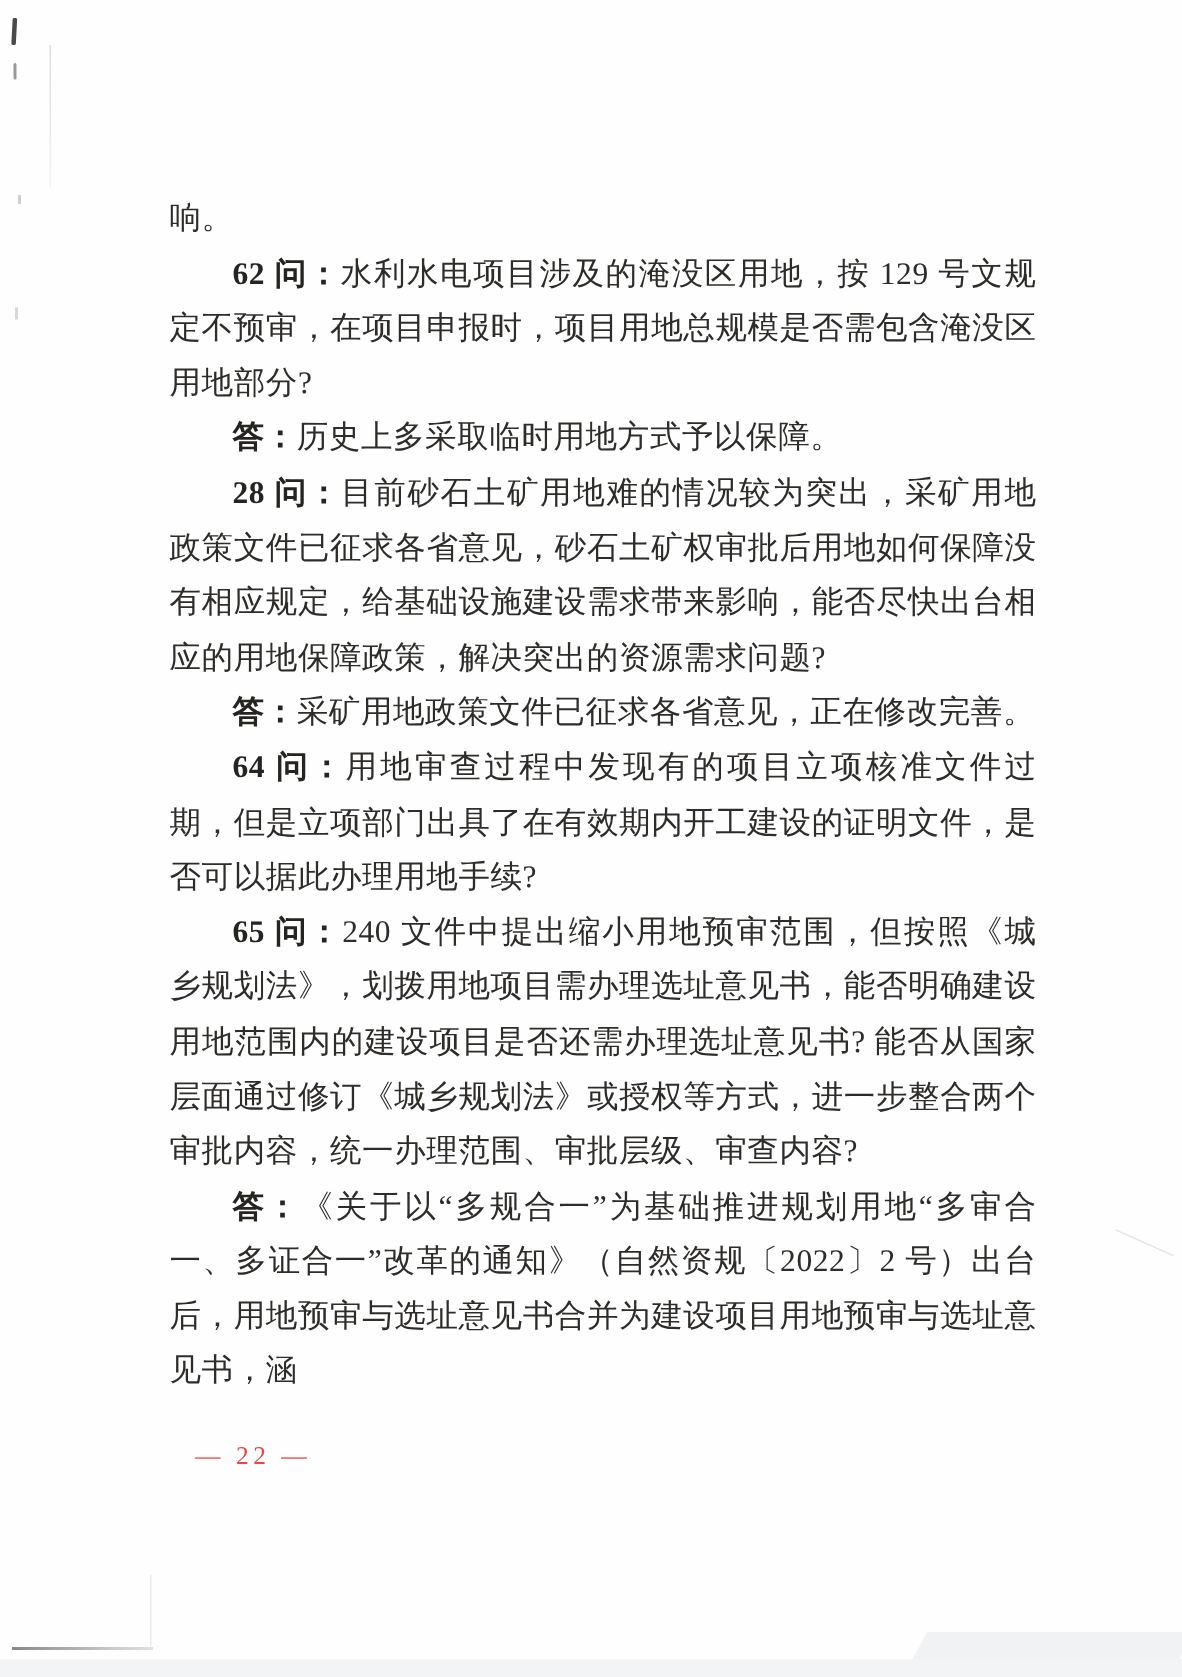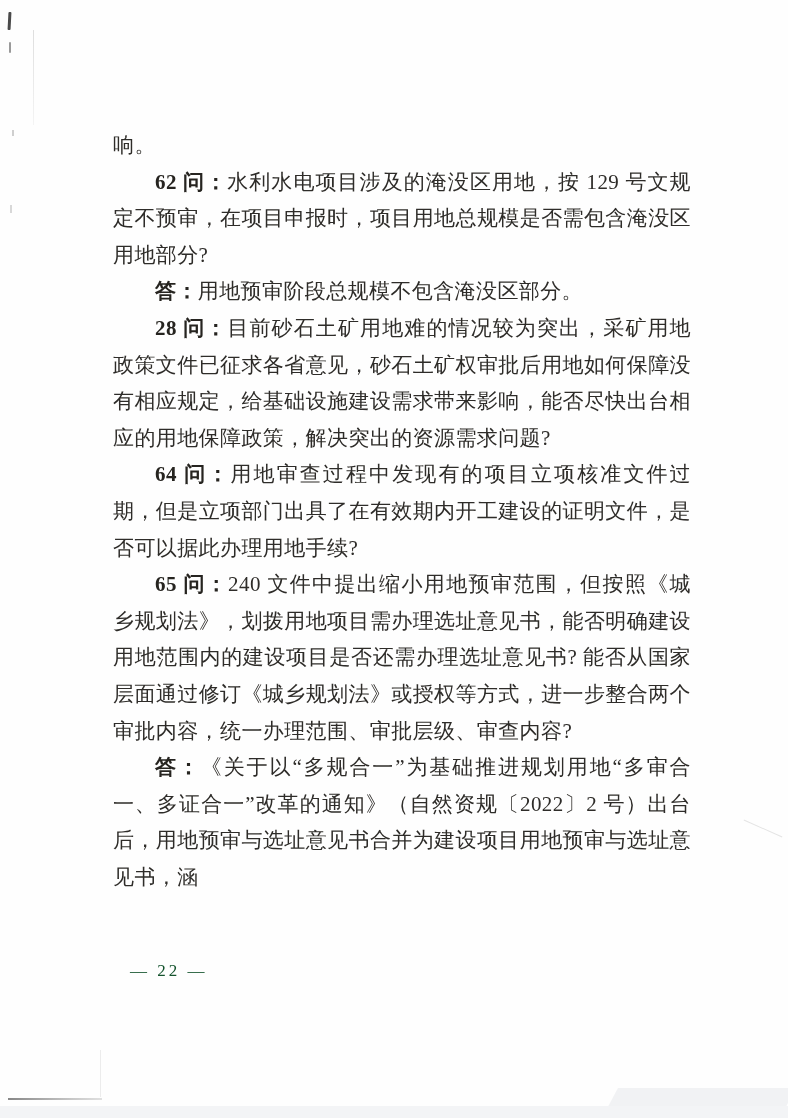--- a/index.html
+++ b/index.html
@@ -16,21 +16,21 @@
     color:#2e2c29;font-size:21px;line-height:36.6px;
     text-align:justify;text-justify:inter-character;
     letter-spacing:0.4px;
   }
   .para{margin:0;text-indent:2em;}
   .para.cont{text-indent:0;}
   .prefix{font-weight:bold;color:#262420;}
 
   .page-number{
     position:absolute;left:130px;top:961px;
-    font-size:17px;color:#14532d;letter-spacing:3px;
+    font-size:17px;color:#ef4444;letter-spacing:3px;
     white-space:nowrap;
   }
 
   
   .artifact{position:absolute;pointer-events:none;}
   .mark-top-dash1{left:8px;top:12px;width:3px;height:18px;background:#4a4a4a;border-radius:1px;transform:rotate(3deg);}
   .mark-top-dash2{left:9px;top:42px;width:2px;height:11px;background:#9a9a9a;border-radius:1px;}
   .scratch-vert{left:33px;top:30px;width:1px;height:95px;background:linear-gradient(#dedede,#f4f4f4);}
   .left-speck1{left:12px;top:130px;width:2px;height:6px;background:#cfcfcf;}
   .left-speck2{left:10px;top:205px;width:2px;height:8px;background:#d8d8d8;}
@@ -49,24 +49,25 @@
   <div class="artifact mark-top-dash2"></div>
   <div class="artifact scratch-vert"></div>
   <div class="artifact left-speck1"></div>
   <div class="artifact left-speck2"></div>
 
   <main class="text-block">
     <p class="para cont"><span class="prefix"></span><span class="ptext">响。</span></p>
 
     <p class="para"><span class="prefix">62 问：</span><span class="ptext">水利水电项目涉及的淹没区用地，按 129 号文规定不预审，在项目申报时，项目用地总规模是否需包含淹没区用地部分?</span></p>
 
-    <p class="para"><span class="prefix">答：</span><span class="ptext">用地预审阶段总规模不包含淹没区部分。</span></p>
+    <p class="para"><span class="prefix">答：</span><span class="ptext">历史上多采取临时用地方式予以保障。</span></p>
 
     <p class="para"><span class="prefix">28 问：</span><span class="ptext">目前砂石土矿用地难的情况较为突出，采矿用地政策文件已征求各省意见，砂石土矿权审批后用地如何保障没有相应规定，给基础设施建设需求带来影响，能否尽快出台相应的用地保障政策，解决突出的资源需求问题?</span></p>
 
+    <p class="para"><span class="prefix">答：</span><span class="ptext">采矿用地政策文件已征求各省意见，正在修改完善。</span></p>
 
     <p class="para"><span class="prefix">64 问：</span><span class="ptext">用地审查过程中发现有的项目立项核准文件过期，但是立项部门出具了在有效期内开工建设的证明文件，是否可以据此办理用地手续?</span></p>
 
 
     <p class="para"><span class="prefix">65 问：</span><span class="ptext">240 文件中提出缩小用地预审范围，但按照《城乡规划法》，划拨用地项目需办理选址意见书，能否明确建设用地范围内的建设项目是否还需办理选址意见书? 能否从国家层面通过修订《城乡规划法》或授权等方式，进一步整合两个审批内容，统一办理范围、审批层级、审查内容?</span></p>
 
     <p class="para"><span class="prefix">答：</span><span class="ptext">《关于以“多规合一”为基础推进规划用地“多审合一、多证合一”改革的通知》（自然资规〔2022〕2 号）出台后，用地预审与选址意见书合并为建设项目用地预审与选址意见书，涵</span></p>
   </main>
 
   <div class="page-number">—  22  —</div>

